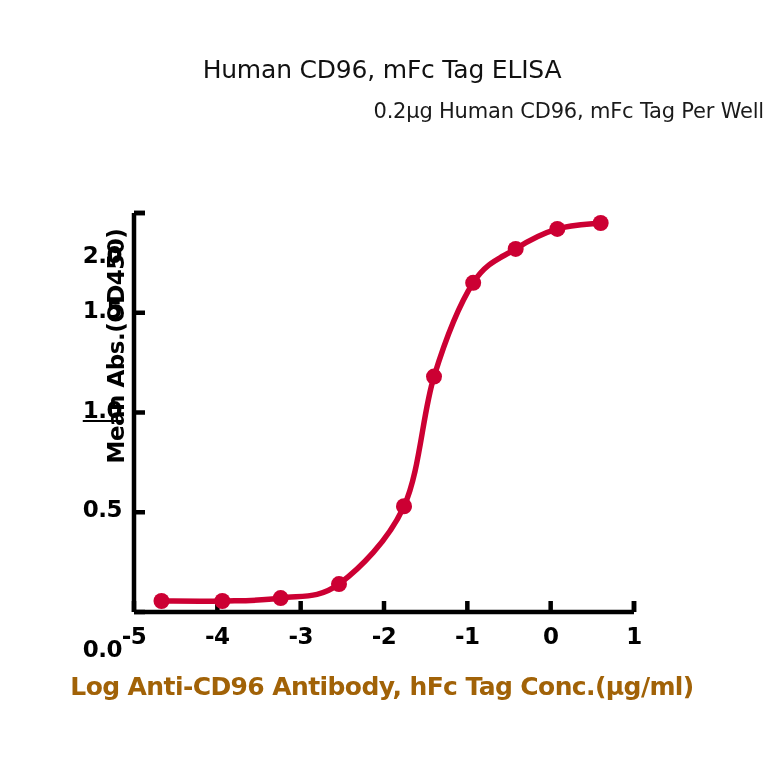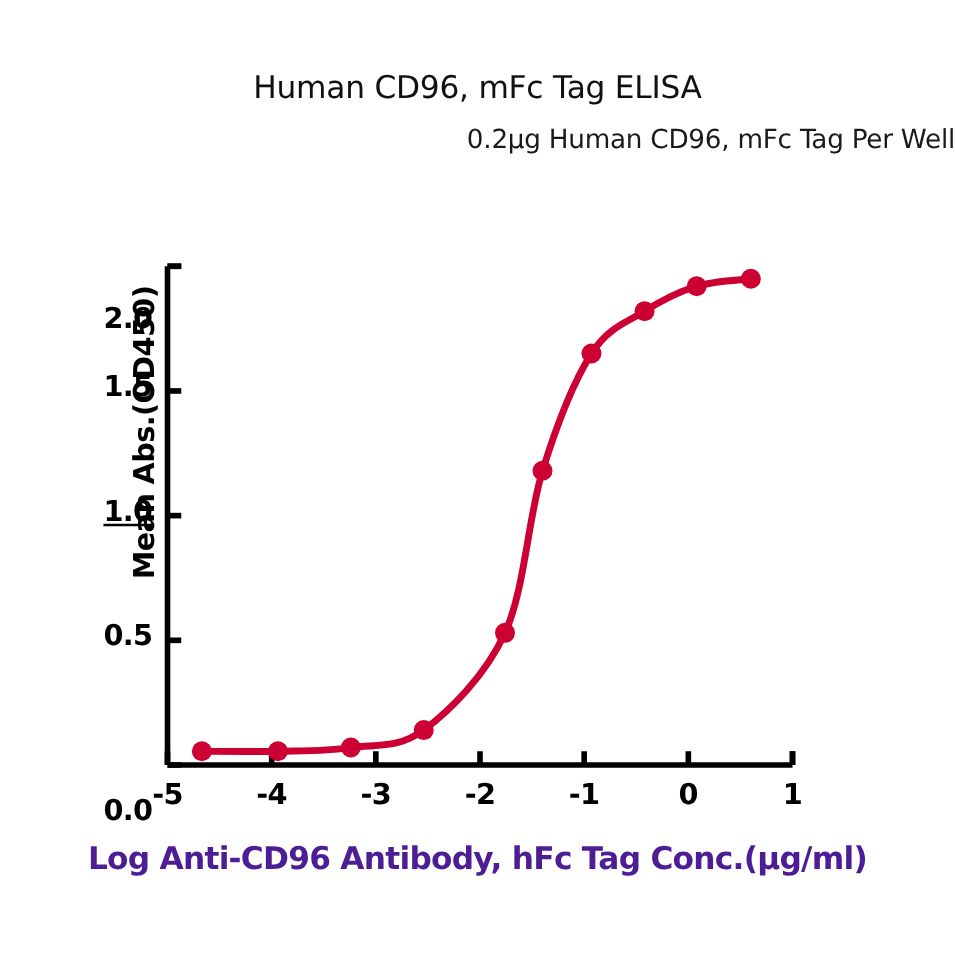--- a/index.html
+++ b/index.html
@@ -69,21 +69,21 @@
     letter-spacing: -0.5px;
   }
   #x-axis-title {
     position: absolute;
     left: 0;
     top: 672px;
     width: 764px;
     text-align: center;
     font-size: 25px;
     font-weight: bold;
-    color: #4c1d95;
+    color: #a16207;
     letter-spacing: -0.6px;
   }
   .ytick-label {
     position: absolute;
     text-align: right;
     font-size: 23px;
     font-weight: bold;
     color: #000000;
     width: 70px;
     letter-spacing: -0.5px;

